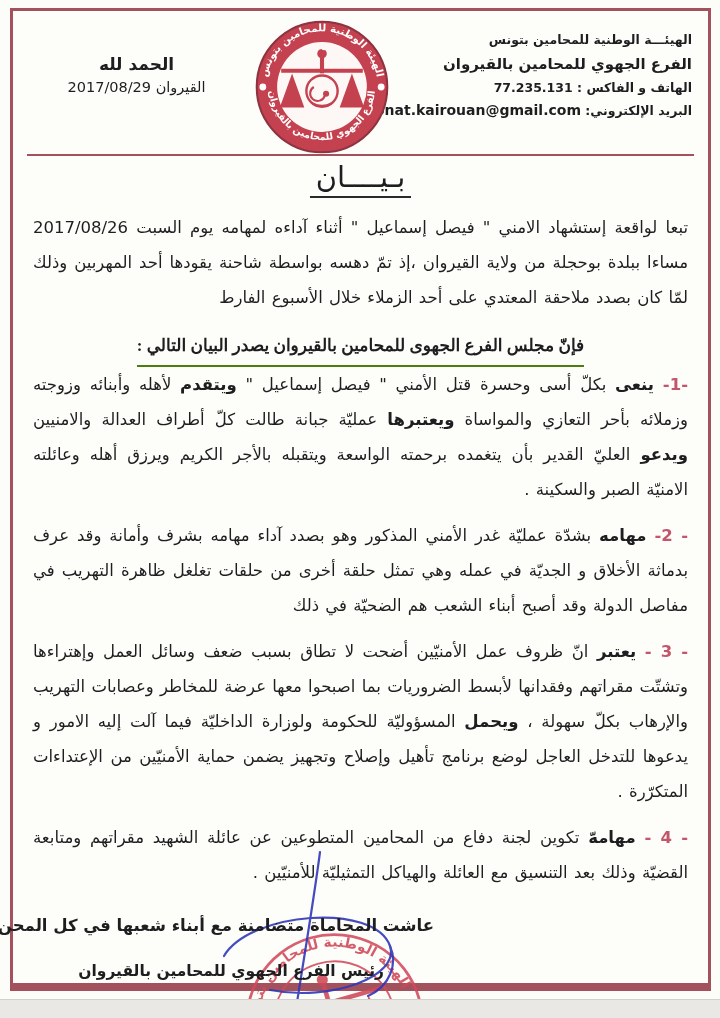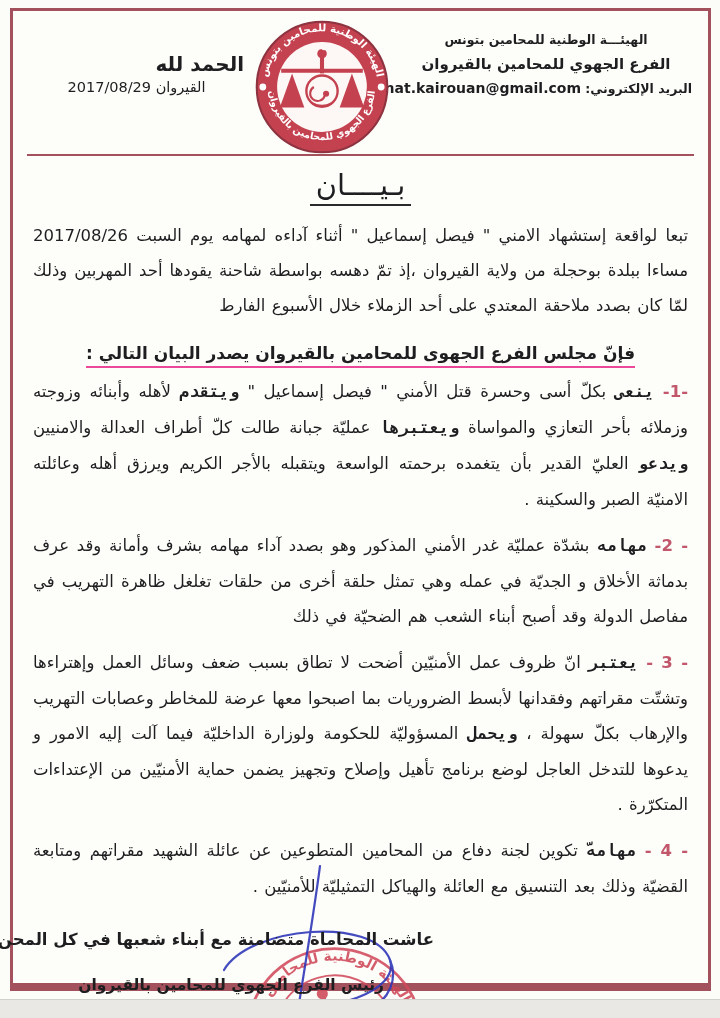--- a/index.html
+++ b/index.html
@@ -10,47 +10,47 @@
   }
   .scan-strip { position:absolute; left:0; right:0; top:999px; height:19px;
     background:#e9e8e4; border-top:1px solid #d2d1cd; }
   .frame {
     position:absolute; top:8px; right:9px; left:10px; height:983px;
     border:3px solid #a3515c; border-bottom:8px solid #a3515c;
     background:#fdfdfa; padding:0 16px;
   }
   
   .header { display:flex; align-items:flex-start; padding-top:8px; height:140px; }
-  .org-block { width:292px; text-align:center; padding-top:10px; }
+  .org-block { width:292px; padding-top:10px; }
   .org-line { font-weight:bold; font-size:12.5px; line-height:22px; white-space:nowrap; }
   .org-line.big { font-size:15px; line-height:26px; }
   .org-line .ltr { direction:ltr; unicode-bidi:isolate; font-size:14px; }
   .logo-block { flex:1; display:flex; justify-content:center; }
   .basmala-block { width:215px; text-align:center; padding-top:30px; }
-  .basmala { font-weight:bold; font-size:20px; line-height:30px;text-align:right; }
+  .basmala { font-weight:bold; font-size:17px; line-height:30px; }
   .place-date { font-weight:normal; font-size:14.5px; }
   .header-rule { height:2px; background:#a3515c; margin:3px -2px 0; }
   
-  .doc-title { text-align:center; margin-top:12px; }
+  .doc-title { text-align:center; margin-top:4px; }
   .doc-title span {
     font-size:29px; letter-spacing:1px;
     border-bottom:2px solid #2a2a2c; padding:0 6px 2px;
   }
   .para {
     font-size:16.5px; line-height:35px; text-align:justify;
     margin:10px 4px 0; word-spacing:1px;
   }
   .intro { margin-top:16px; }
   .decision {
     text-align:center; font-weight:bold; font-size:17px; margin-top:20px;
   }
-  .decision span { border-bottom:2px solid #ec4899; padding-bottom:3px; }
+  .decision span { border-bottom:2px solid #4d7c0f; padding-bottom:10px;font-family:Liberation Serif, serif; }
   .item { margin-top:11px; }
   .item .num { color:#c2566a; font-weight:bold; white-space:nowrap; }
-  .b { font-weight:bold;font-family:Liberation Mono, monospace; }
+  .b { font-weight:bold; }
   
   .footer { position:relative; height:210px; margin-top:14px; }
   .closing {
     position:absolute; top:12px; right:258px; white-space:nowrap;
     font-weight:bold; font-size:16.5px;
   }
   .sig-title {
     position:absolute; top:58px; right:308px; white-space:nowrap;
     font-weight:bold; font-size:15.5px;
   }
@@ -65,20 +65,21 @@
 </head>
 <body>
 
 <div class="frame">
 
   <div class="header">
 
     <div class="org-block">
       <div class="org-line">الهيئـــة الوطنية للمحامين بتونس</div>
       <div class="org-line big">الفرع الجهوي للمحامين بالقيروان</div>
+      <div class="org-line">الهاتف و الفاكس : 77.235.131</div>
       <div class="org-line">
         <span>البريد الإلكتروني:</span>
         <bdi class="ltr">onat.kairouan@gmail.com</bdi>
       </div>
     </div>
 
     <div class="logo-block">
 
       <svg width="136" height="136" viewBox="0 0 200 200">
         <defs>

